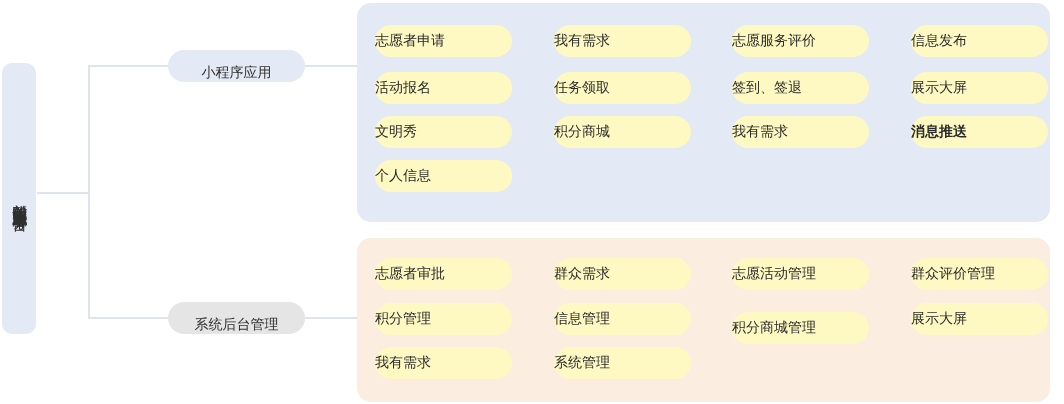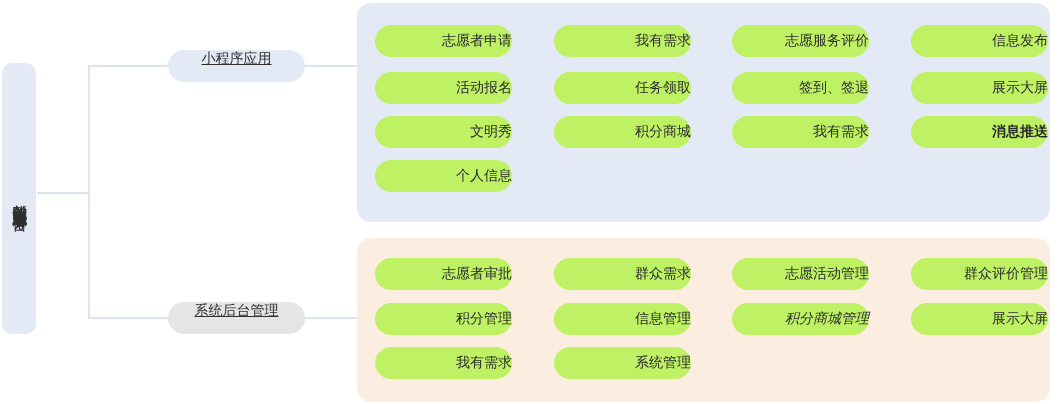--- a/index.html
+++ b/index.html
@@ -36,45 +36,44 @@
     letter-spacing:1px;
     color:#2f2f2f;
     white-space:nowrap;
   }
 
   
   .branch-node{
     position:absolute;
     width:137px;height:32px;
     border-radius:16px;
-    display:flex;align-items:flex-start;justify-content:center;
+    display:flex;align-items:flex-end;justify-content:center;
     font-size:14px;
     color:#2f2f2f;
     box-sizing:border-box;
-    text-decoration:underline;
   }
   .branch-node.blue{background:#e4eaf5;}
   .branch-node.orange{background:#e5e5e5;}
 
   
   .panel{
     position:absolute;
     border-radius:14px;
     box-sizing:border-box;
   }
   .panel.blue{background:#e4eaf5;}
   .panel.orange{background:#fbede0;}
 
   
   .pill{
     position:absolute;
     width:137px;height:32px;
-    background:#bef264;
+    background:#fef9c3;
     border-radius:16px;
-    display:flex;align-items:center;justify-content:flex-end;
+    display:flex;align-items:center;justify-content:flex-start;
     font-size:14px;
     color:#2b2b2b;
     box-sizing:border-box;
     white-space:nowrap;
   }
 </style>
 </head>
 <body>
 
 <div id="diagram">
@@ -161,21 +160,21 @@
   <div class="pill" style="left:554px;top:347px;">
       <span>系统管理</span>
     </div>
   <div class="pill" style="left:554px;top:303px;">
       <span>信息管理</span>
     </div>
 
   <div class="pill" style="left:732px;top:258px;">
       <span>志愿活动管理</span>
     </div>
-  <div class="pill" style="left:732px;top:303px;font-style:italic;">
+  <div class="pill" style="left:732px;top:312px;">
       <span>积分商城管理</span>
     </div>
 
   <div class="pill" style="left:911px;top:258px;">
       <span>群众评价管理</span>
     </div>
   <div class="pill" style="left:911px;top:303px;">
       <span>展示大屏</span>
     </div>
 

